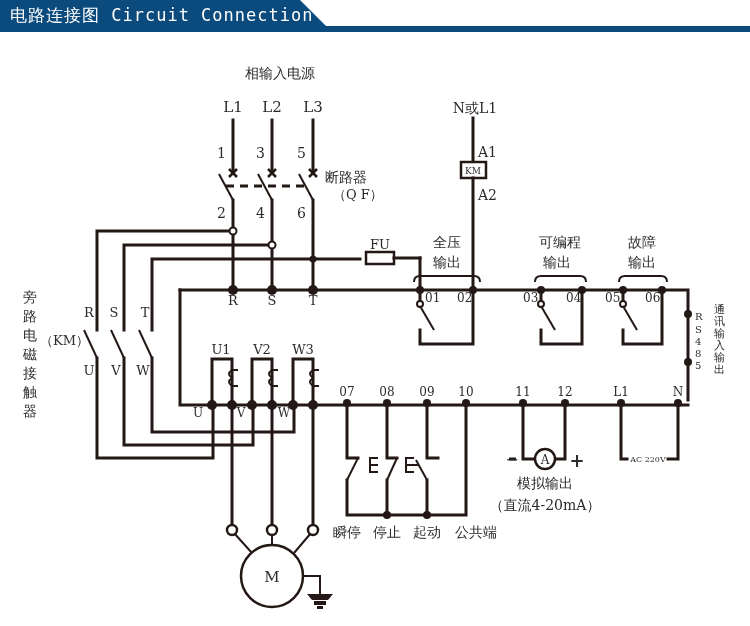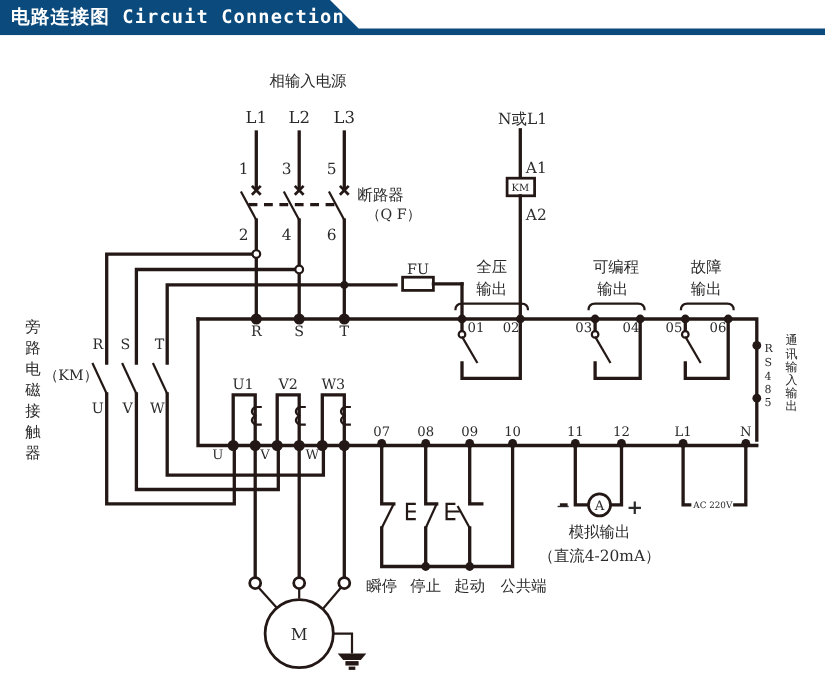--- a/index.html
+++ b/index.html
@@ -1,18 +1,18 @@
 <!DOCTYPE html>
 <html><head>
 <meta charset="utf-8">
 <style>
   html,body{margin:0;padding:0;background:#ffffff;}
   body{width:750px;height:626px;position:relative;overflow:hidden;font-family:"DejaVu Serif","Liberation Serif",serif;}
   .header{position:absolute;left:0;top:0;width:750px;height:32px;}
-  .header-title{position:absolute;left:10px;top:4px;color:#ffffff;font-family:"DejaVu Sans Mono","Liberation Mono",monospace;font-size:17px;font-weight:bold;letter-spacing:1px;white-space:nowrap;}
+  .header-title{position:absolute;left:10px;top:4px;color:#ffffff;font-family:"DejaVu Sans Mono","Liberation Mono",monospace;font-size:17px;font-weight:normal;letter-spacing:1px;white-space:nowrap;}
   svg#diagram{position:absolute;left:0;top:0;}
   .lbl{font-family:"DejaVu Serif","Liberation Serif",serif;fill:#2b2b2b;}
   .w{stroke:#231815;stroke-width:3;fill:none;stroke-linecap:square;}
   .wt{stroke:#231815;stroke-width:2;fill:none;}
   .dot{fill:#231815;}
 </style>
 </head>
 <body>
 
 <div class="header">

